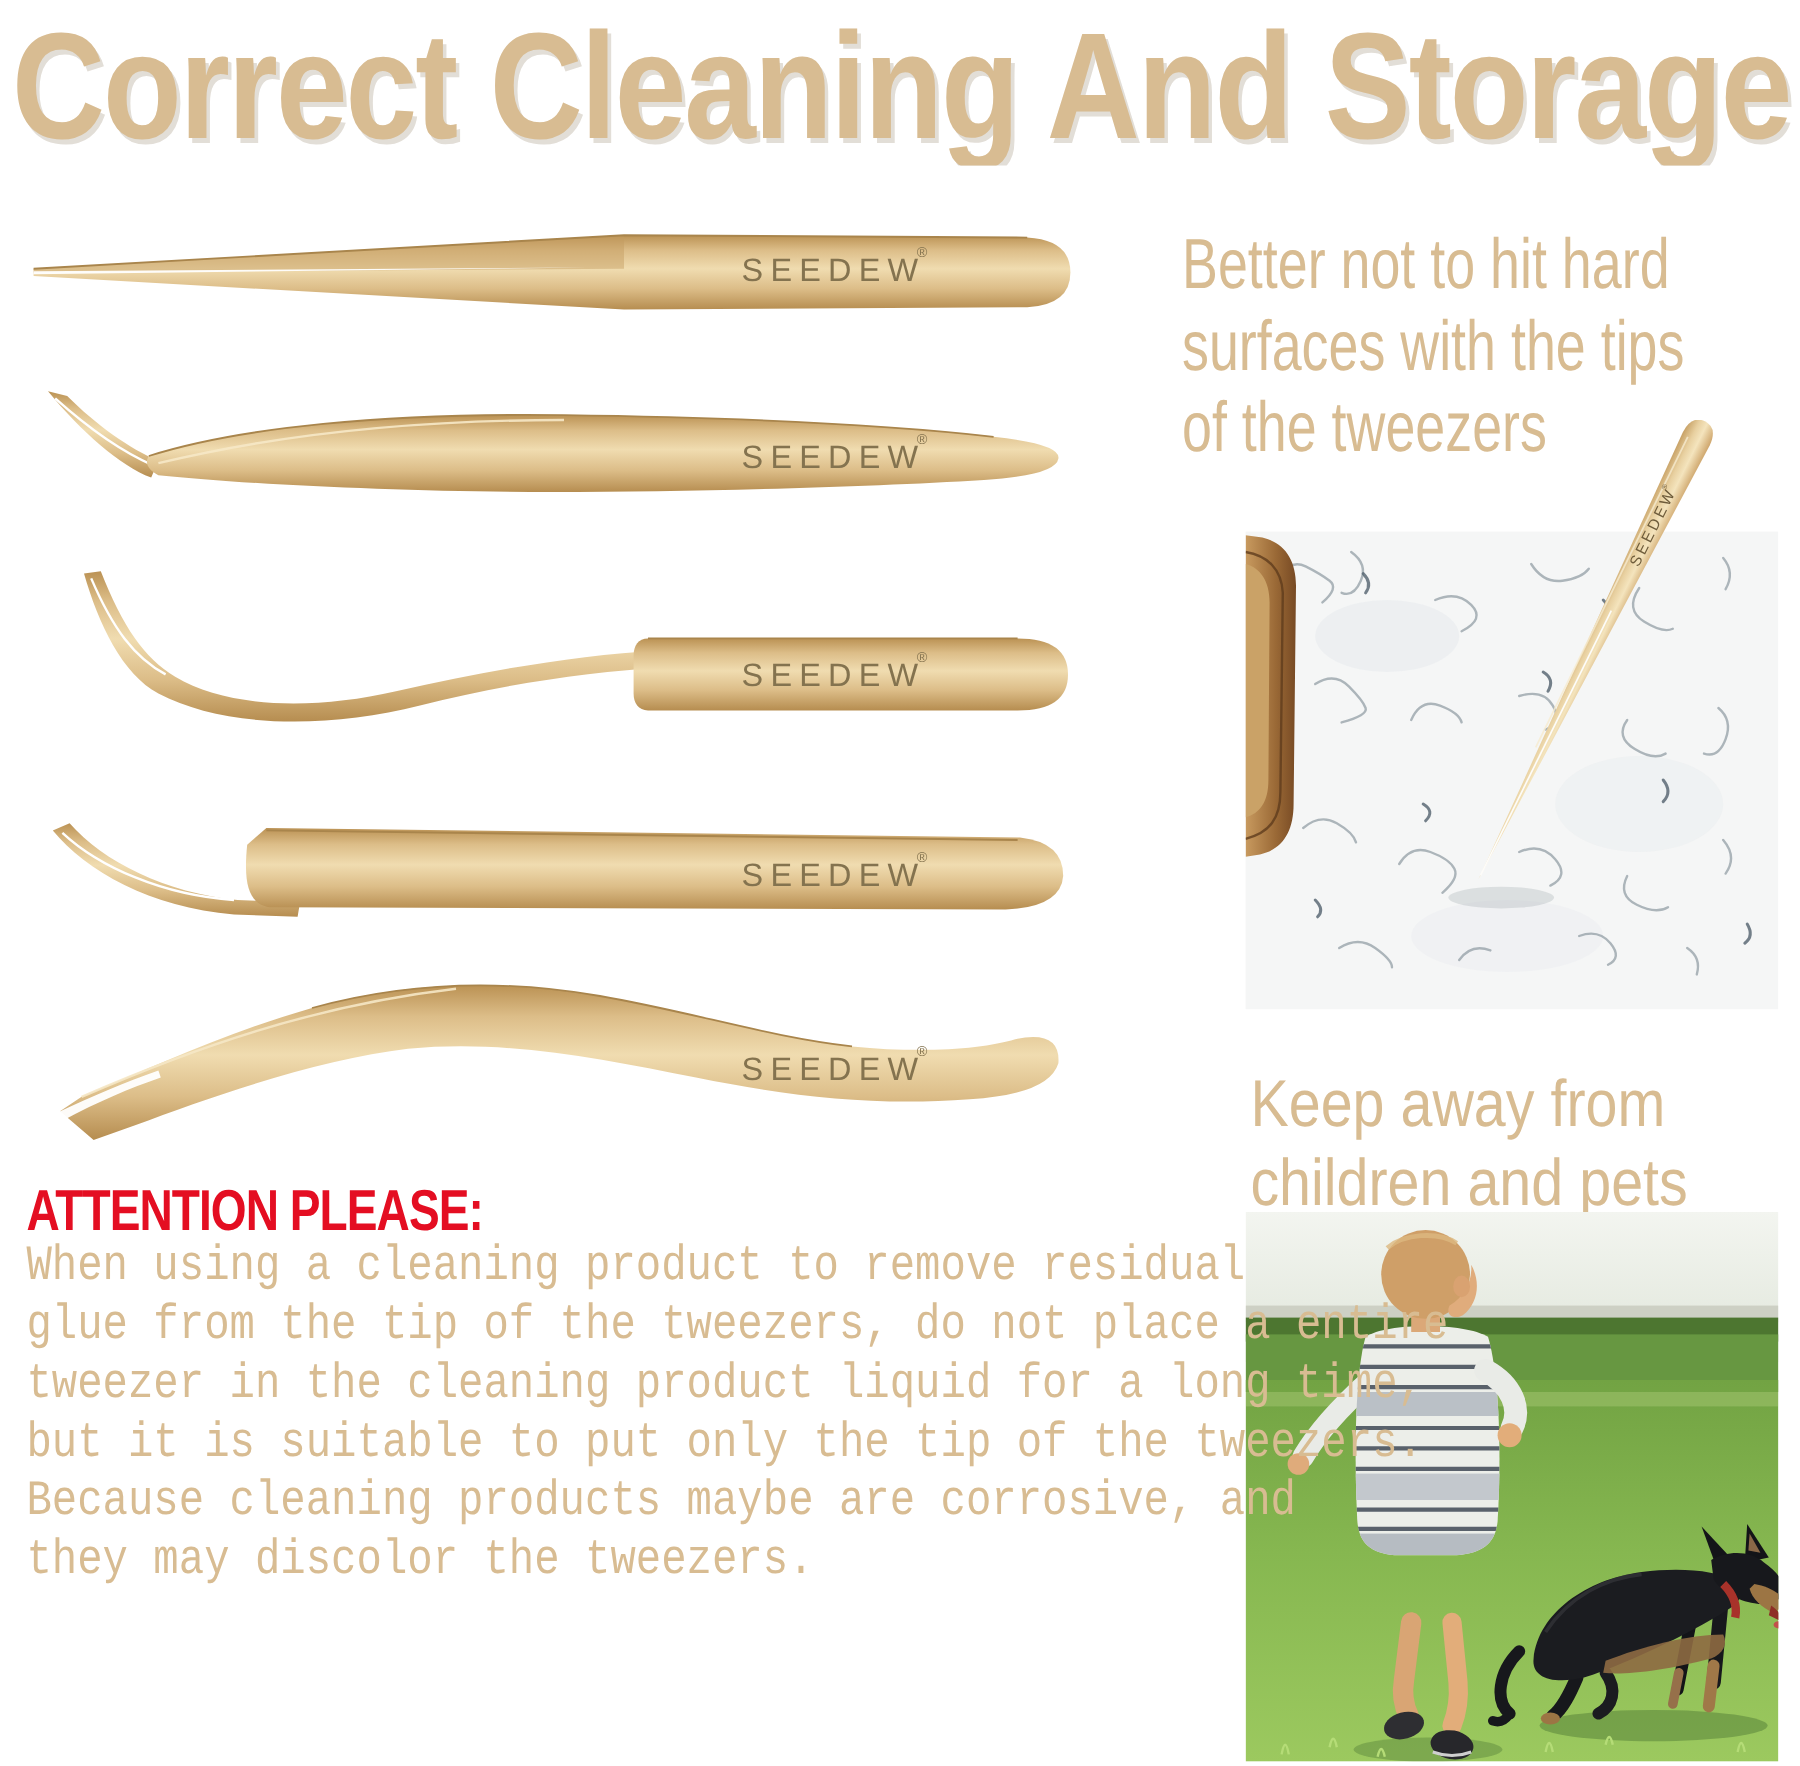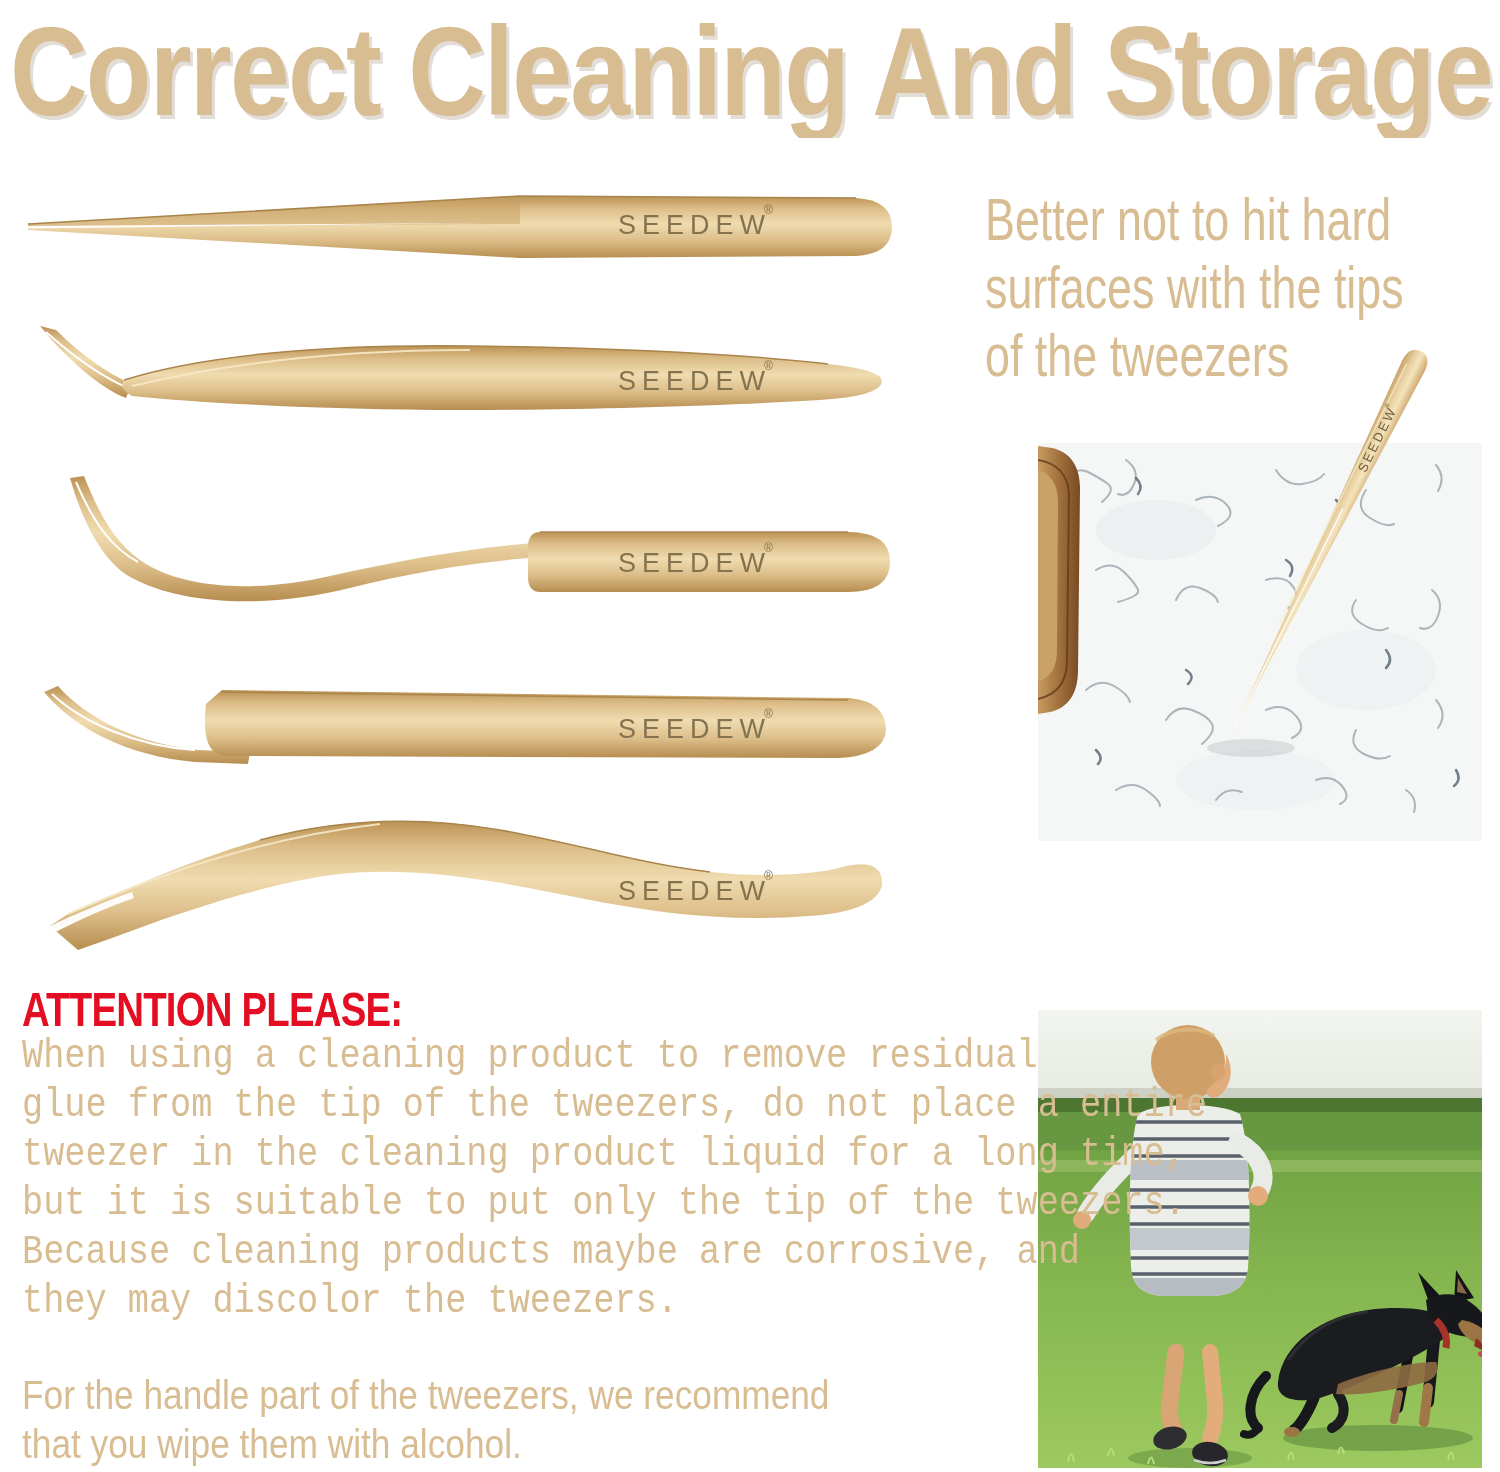--- a/index.html
+++ b/index.html
@@ -166,20 +166,24 @@
 
     <g transform="translate(196,383) rotate(-63.7)">
       <path d="M0,0 L410,-12.5 Q426,-12 426,0 Q426,12 410,12.5 Z" fill="url(#goldTw)"></path>
       <line x1="4" y1="0" x2="250" y2="0" stroke="#fdfcf9" stroke-width="1.4"></line>
       <line x1="120" y1="-6" x2="408" y2="-7" stroke="#f7ecd0" stroke-width="1.5" opacity="0.8"></line>
       <text x="292" y="4.5" font-size="13" letter-spacing="2.5" fill="#6e5c3b">SEEDEW</text>
       <text x="360" y="-4" font-size="6" fill="#6e5c3b">®</text>
     </g>
   </svg>
 
+  <div class="abs tan tip2">
+    <div class="line sx87">Keep away from</div>
+    <div class="line sx87">children and pets</div>
+  </div>
 
   <svg class="abs" style="left:1038px;top:1010px" width="444" height="458" viewBox="0 0 444 458">
     <defs>
       <linearGradient id="skyG" x1="0" y1="0" x2="0" y2="1">
         <stop offset="0" stop-color="#f3f5f0"></stop>
         <stop offset="1" stop-color="#e0e6da"></stop>
       </linearGradient>
       <linearGradient id="grassG" x1="0" y1="0" x2="0" y2="1">
         <stop offset="0" stop-color="#72a343"></stop>
         <stop offset="0.45" stop-color="#86b750"></stop>
@@ -269,18 +273,14 @@
 
   <div class="abs tan para1">
     <div class="line sx86">When using a cleaning product to remove residual</div>
     <div class="line sx86">glue from the tip of the tweezers, do not place a entire</div>
     <div class="line sx86">tweezer in the cleaning product liquid for a long time,</div>
     <div class="line sx86">but it is suitable to put only the tip of the tweezers.</div>
     <div class="line sx86">Because cleaning products maybe are corrosive, and</div>
     <div class="line sx86">they may discolor the tweezers.</div>
   </div>
 
-  <div class="abs tan para2">
-    <div class="line sx86">For the handle part of the tweezers, we recommend</div>
-    <div class="line sx86">that you wipe them with alcohol.</div>
-  </div>
 
 </div>
 
 </body></html>

